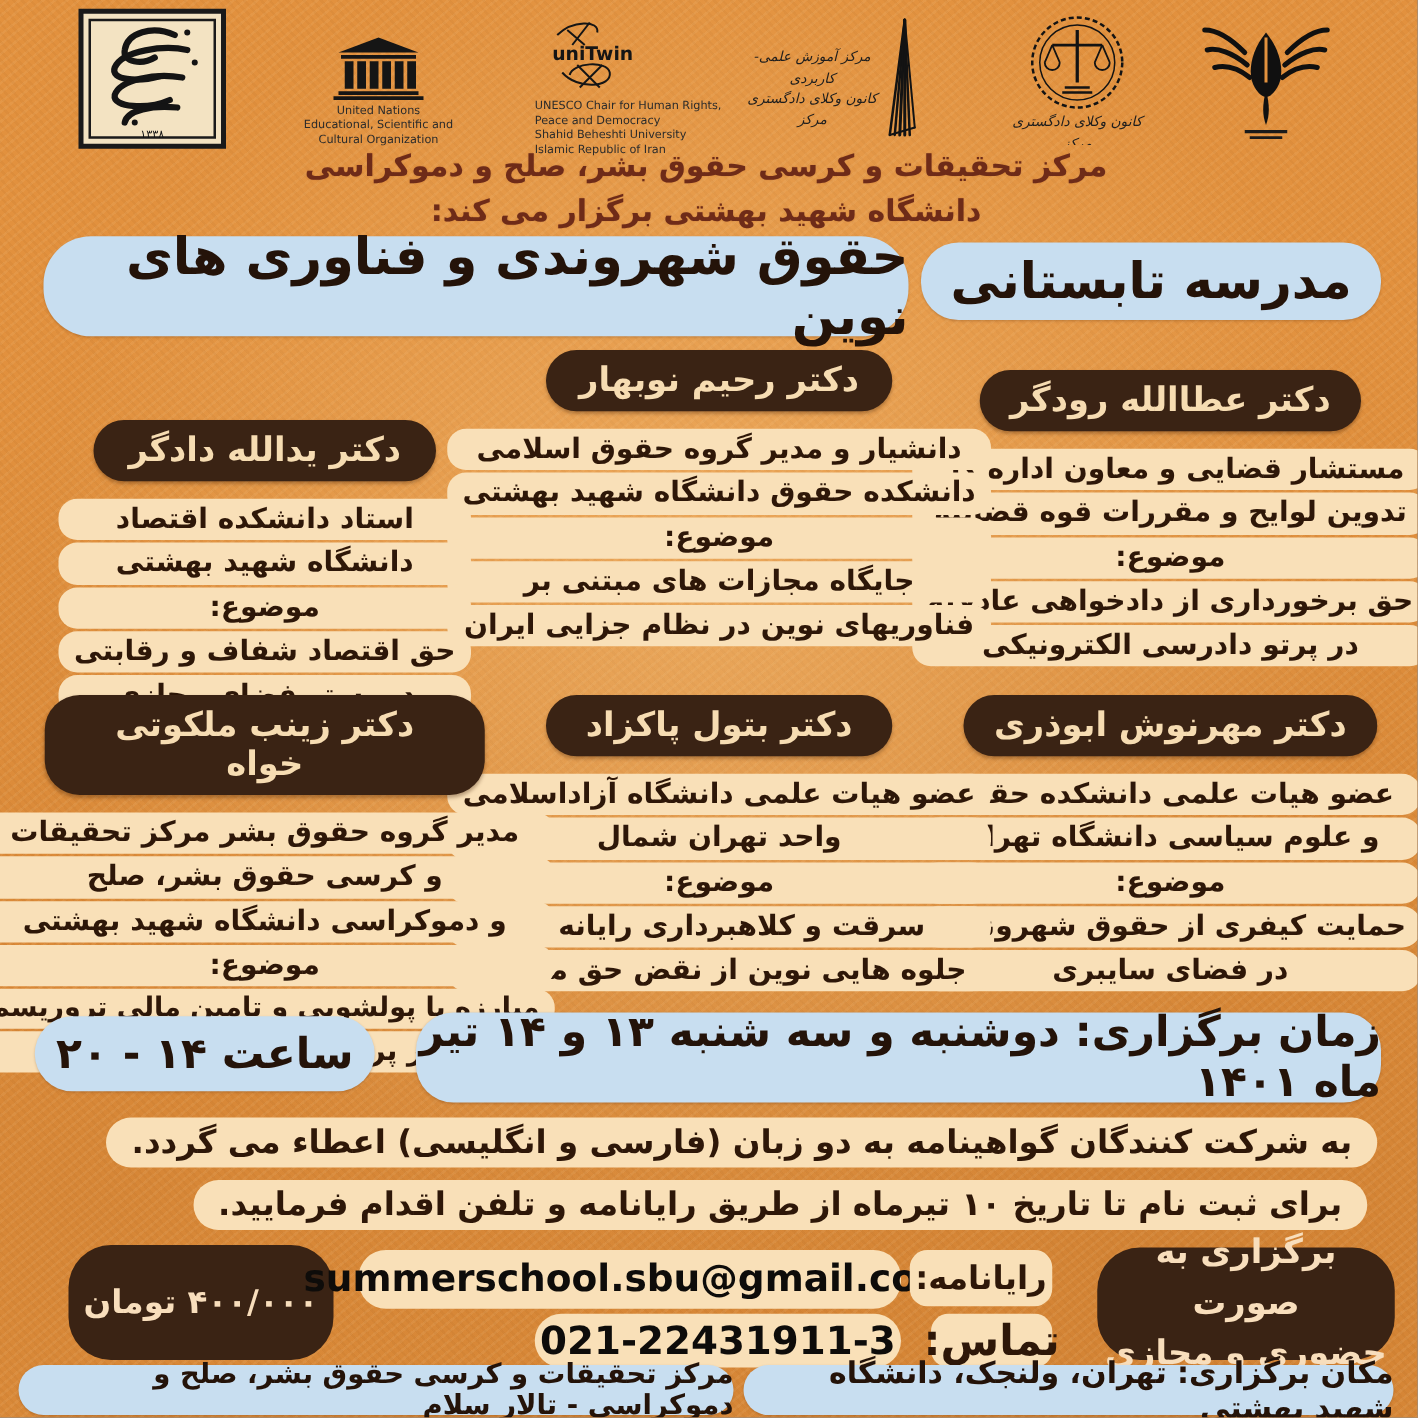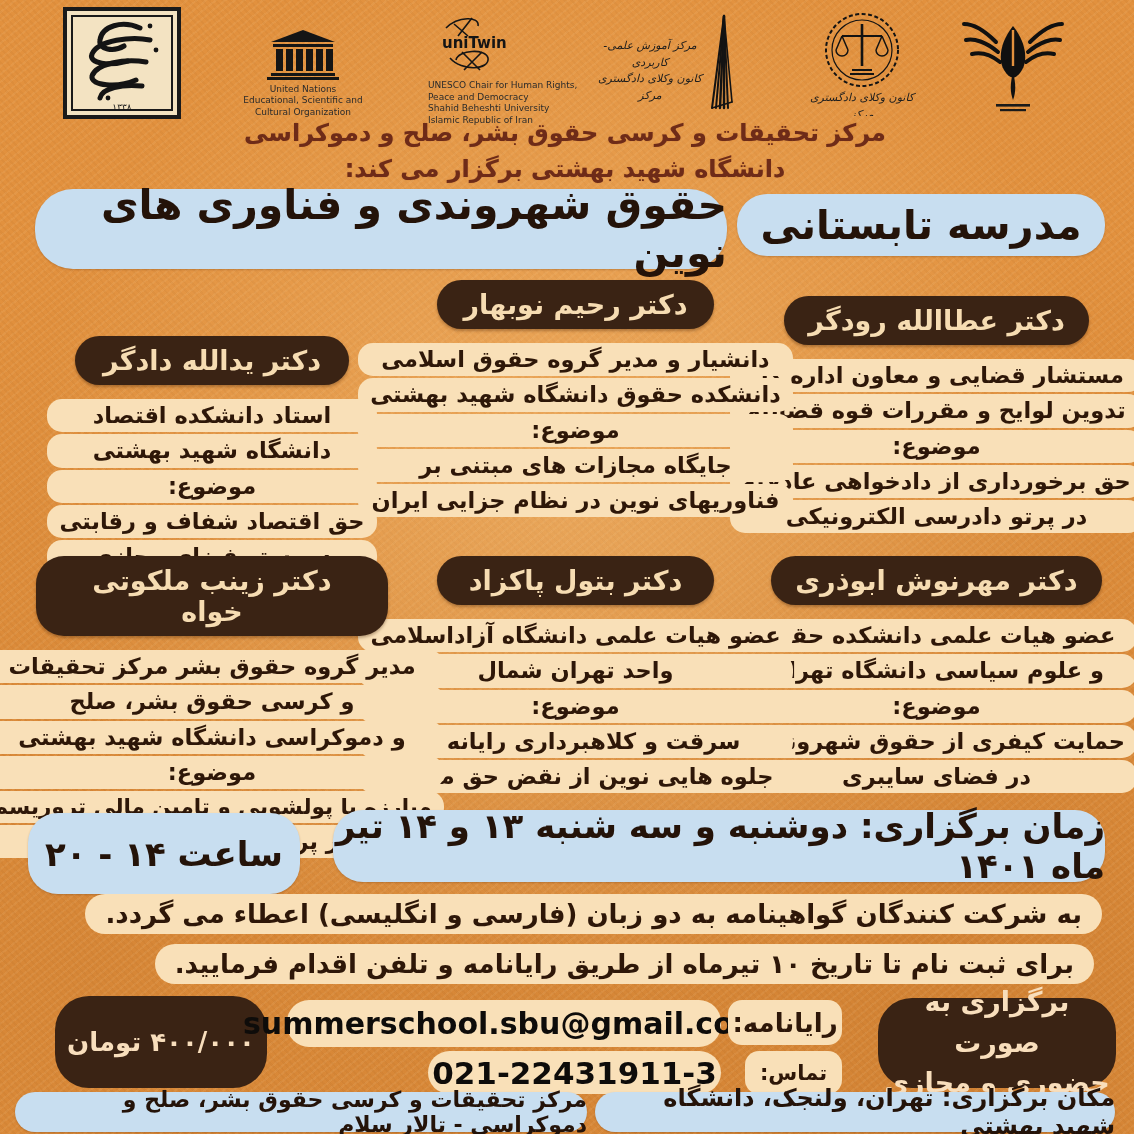--- a/index.html
+++ b/index.html
@@ -251,21 +251,21 @@
       <div class="line">و دموکراسی دانشگاه شهید بهشتی</div>
       <div class="line">موضوع:</div>
       <div class="line" style="font-size:21.5px;">مبارزه با پولشویی و تامین مالی تروریسم</div>
       <div class="line">در پرتو فناوری های نوین</div>
     </div>
   </div>
 
   <div class="abs pill-blue" style="left:333px; top:810px; width:772px; height:72px; font-size:34px;">
     <span>زمان برگزاری: دوشنبه و سه شنبه ۱۳ و ۱۴ تیر ماه ۱۴۰۱</span>
   </div>
-  <div class="abs pill-blue" style="left:28px; top:813px; width:272px; height:81px; font-size:34px;">
+  <div class="abs pill-blue" style="left:28px; top:813px; width:272px; height:60px; font-size:34px;">
     <span>ساعت ۱۴ - ۲۰</span>
   </div>
 
   <div class="abs note" style="right:32px; top:894px;">
     <span>به شرکت کنندگان گواهینامه به دو زبان (فارسی و انگلیسی) اعطاء می گردد.</span>
   </div>
   <div class="abs note" style="right:40px; top:944px;">
     <span>برای ثبت نام تا تاریخ ۱۰ تیرماه از طریق رایانامه و تلفن اقدام فرمایید.</span>
   </div>
 
@@ -276,21 +276,21 @@
   <div class="abs pill-cream" style="left:287px; top:1000px; width:434px; height:47px; font-size:30px; color:#0e0c0a;">
     <span class="ltr">summerschool.sbu@gmail.com</span>
   </div>
   <div class="abs pill-cream" style="left:728px; top:1000px; width:114px; height:45px; font-size:26px; border-radius:14px;">
     <span>رایانامه:</span>
   </div>
 
   <div class="abs pill-cream" style="left:428px; top:1051px; width:293px; height:43px; font-size:31px; color:#0e0c0a;">
     <span class="ltr">021-22431911-3</span>
   </div>
-  <div class="abs pill-cream" style="left:745px; top:1051px; width:97px; height:43px; font-size:21px; border-radius:14px;">
+  <div class="abs pill-cream" style="left:745px; top:1051px; width:97px; height:43px; font-size:34px; border-radius:14px;">
     <span>تماس:</span>
   </div>
 
   <div class="abs pill-dark" style="left:878px; top:998px; width:238px; height:90px; font-size:27px; line-height:1.5;">
     <div>برگزاری به صورت</div>
     <div>حضوری و مجازی</div>
   </div>
 
   <div class="abs pill-blue" style="left:595px; top:1092px; width:520px; height:40px; font-size:24px; border-radius:20px;">
     <span>مکان برگزاری: تهران، ولنجک، دانشگاه شهید بهشتی</span>

